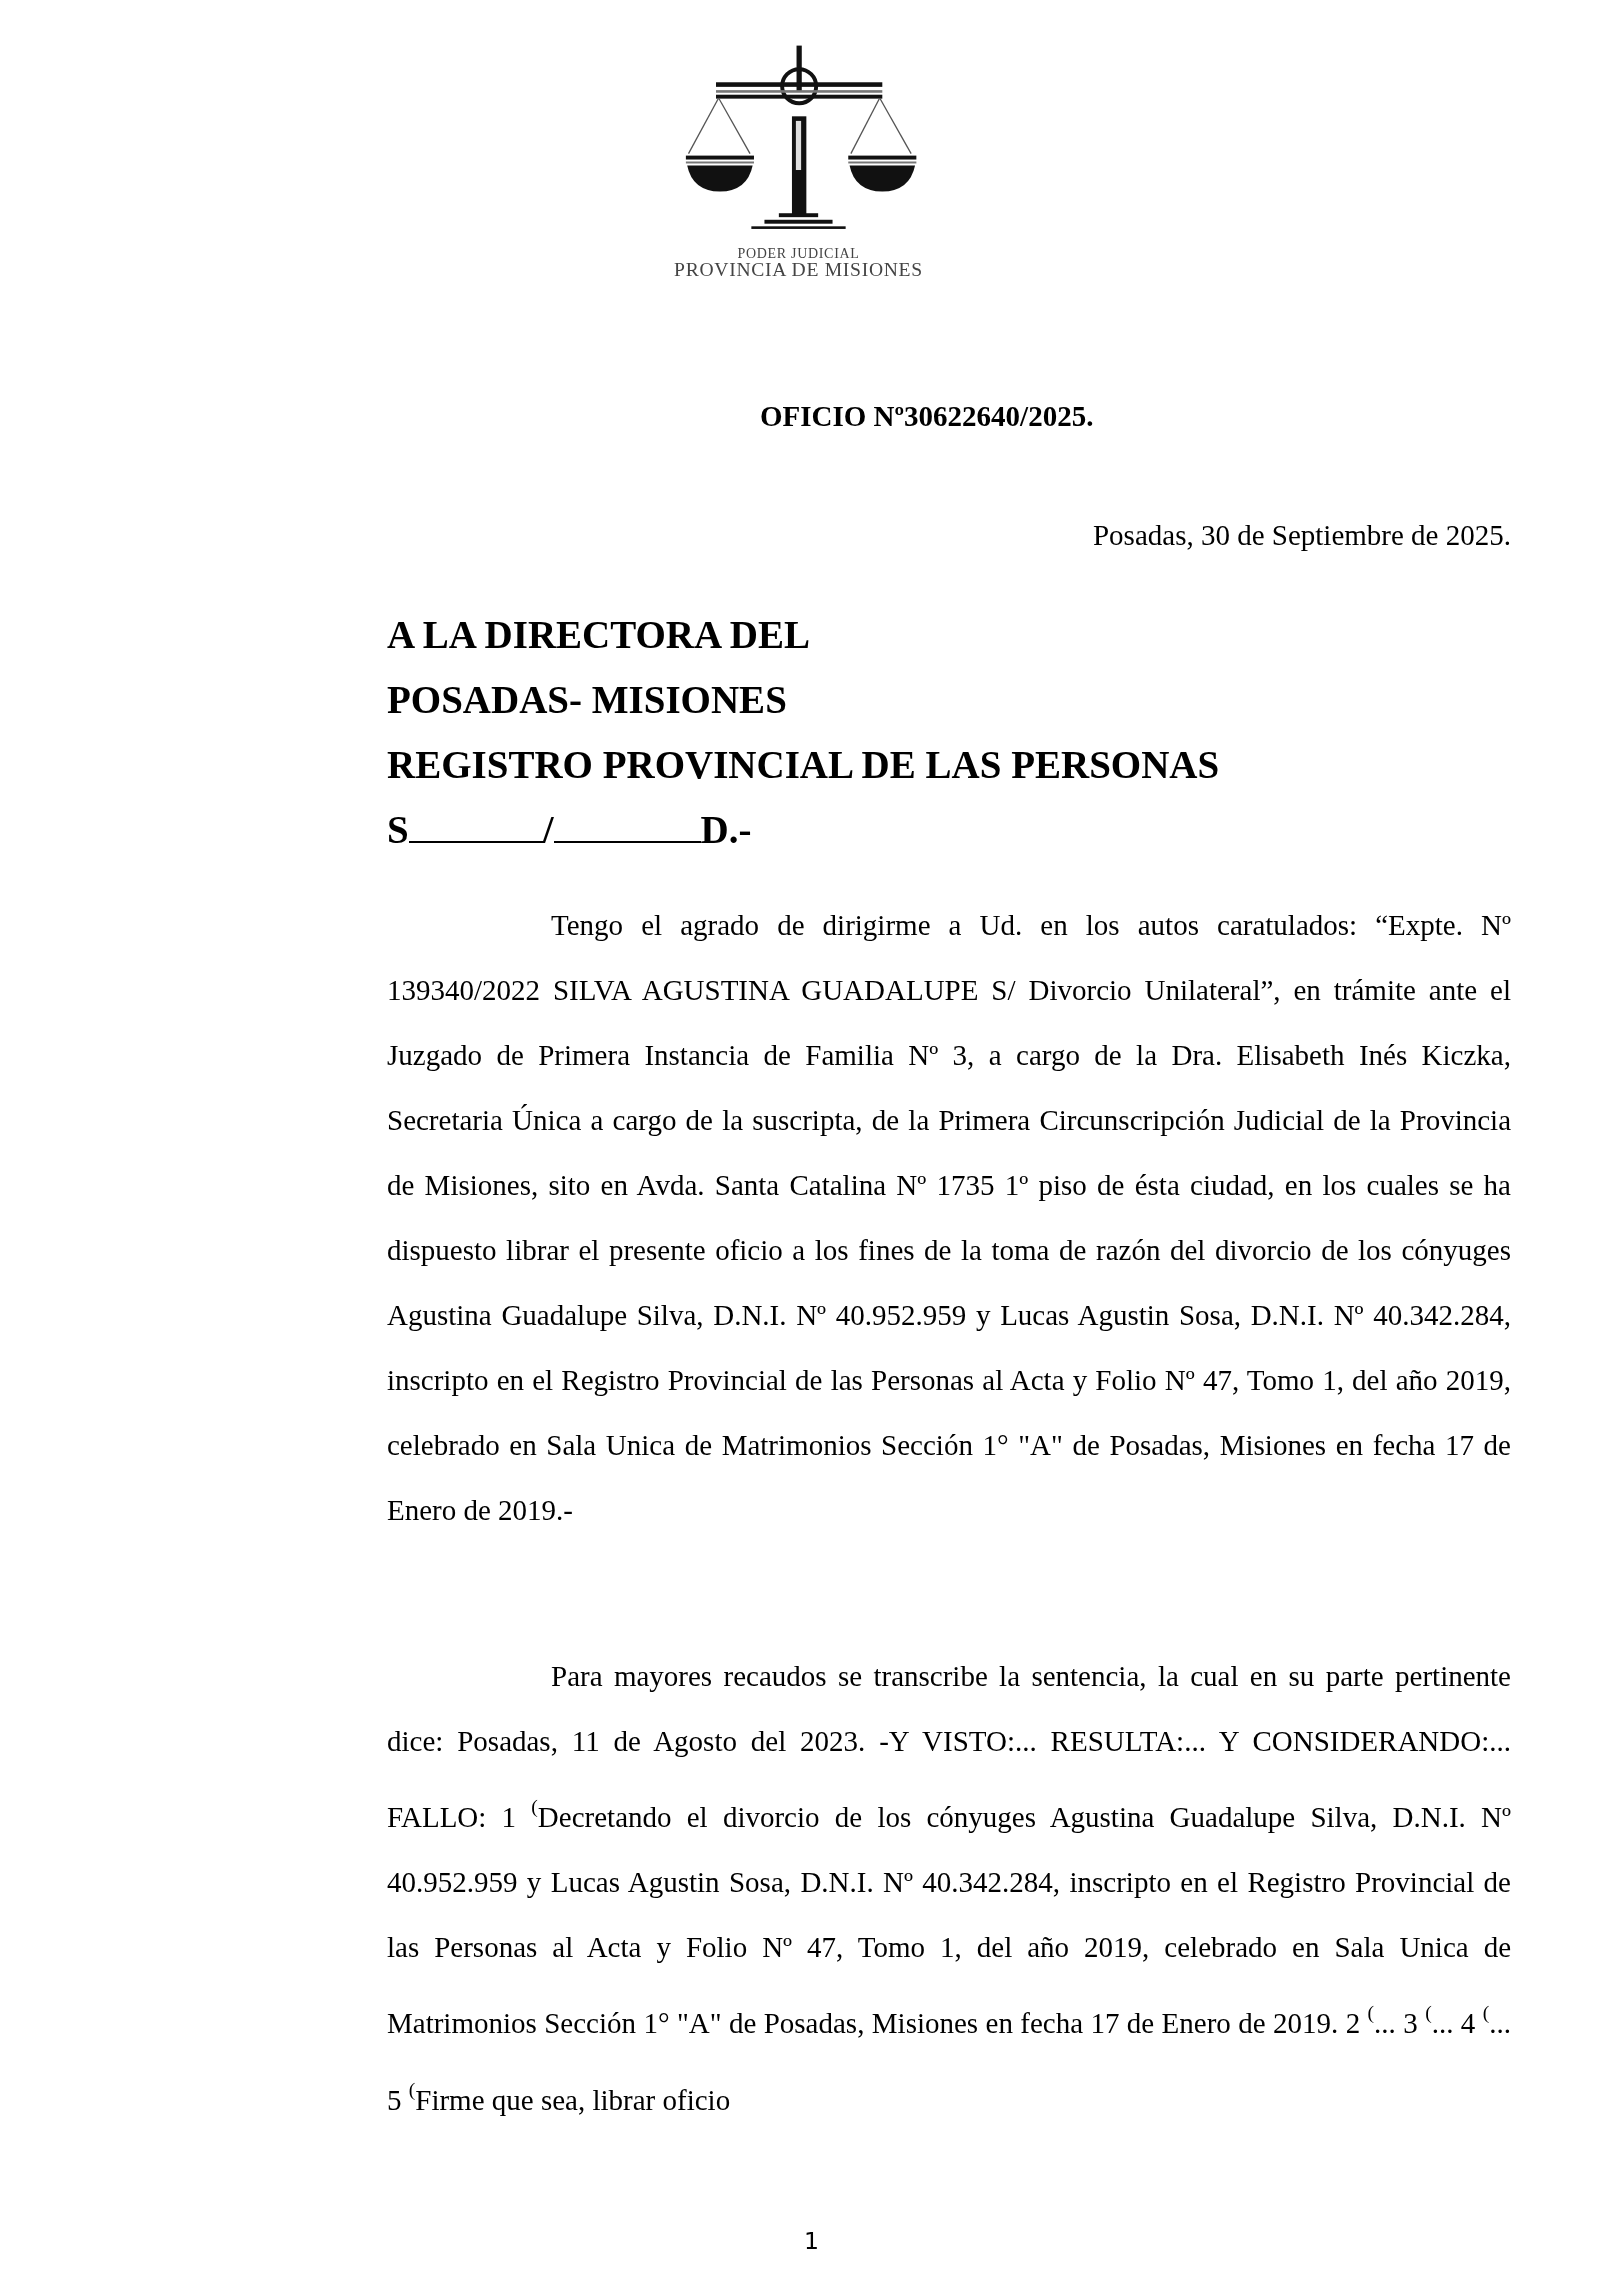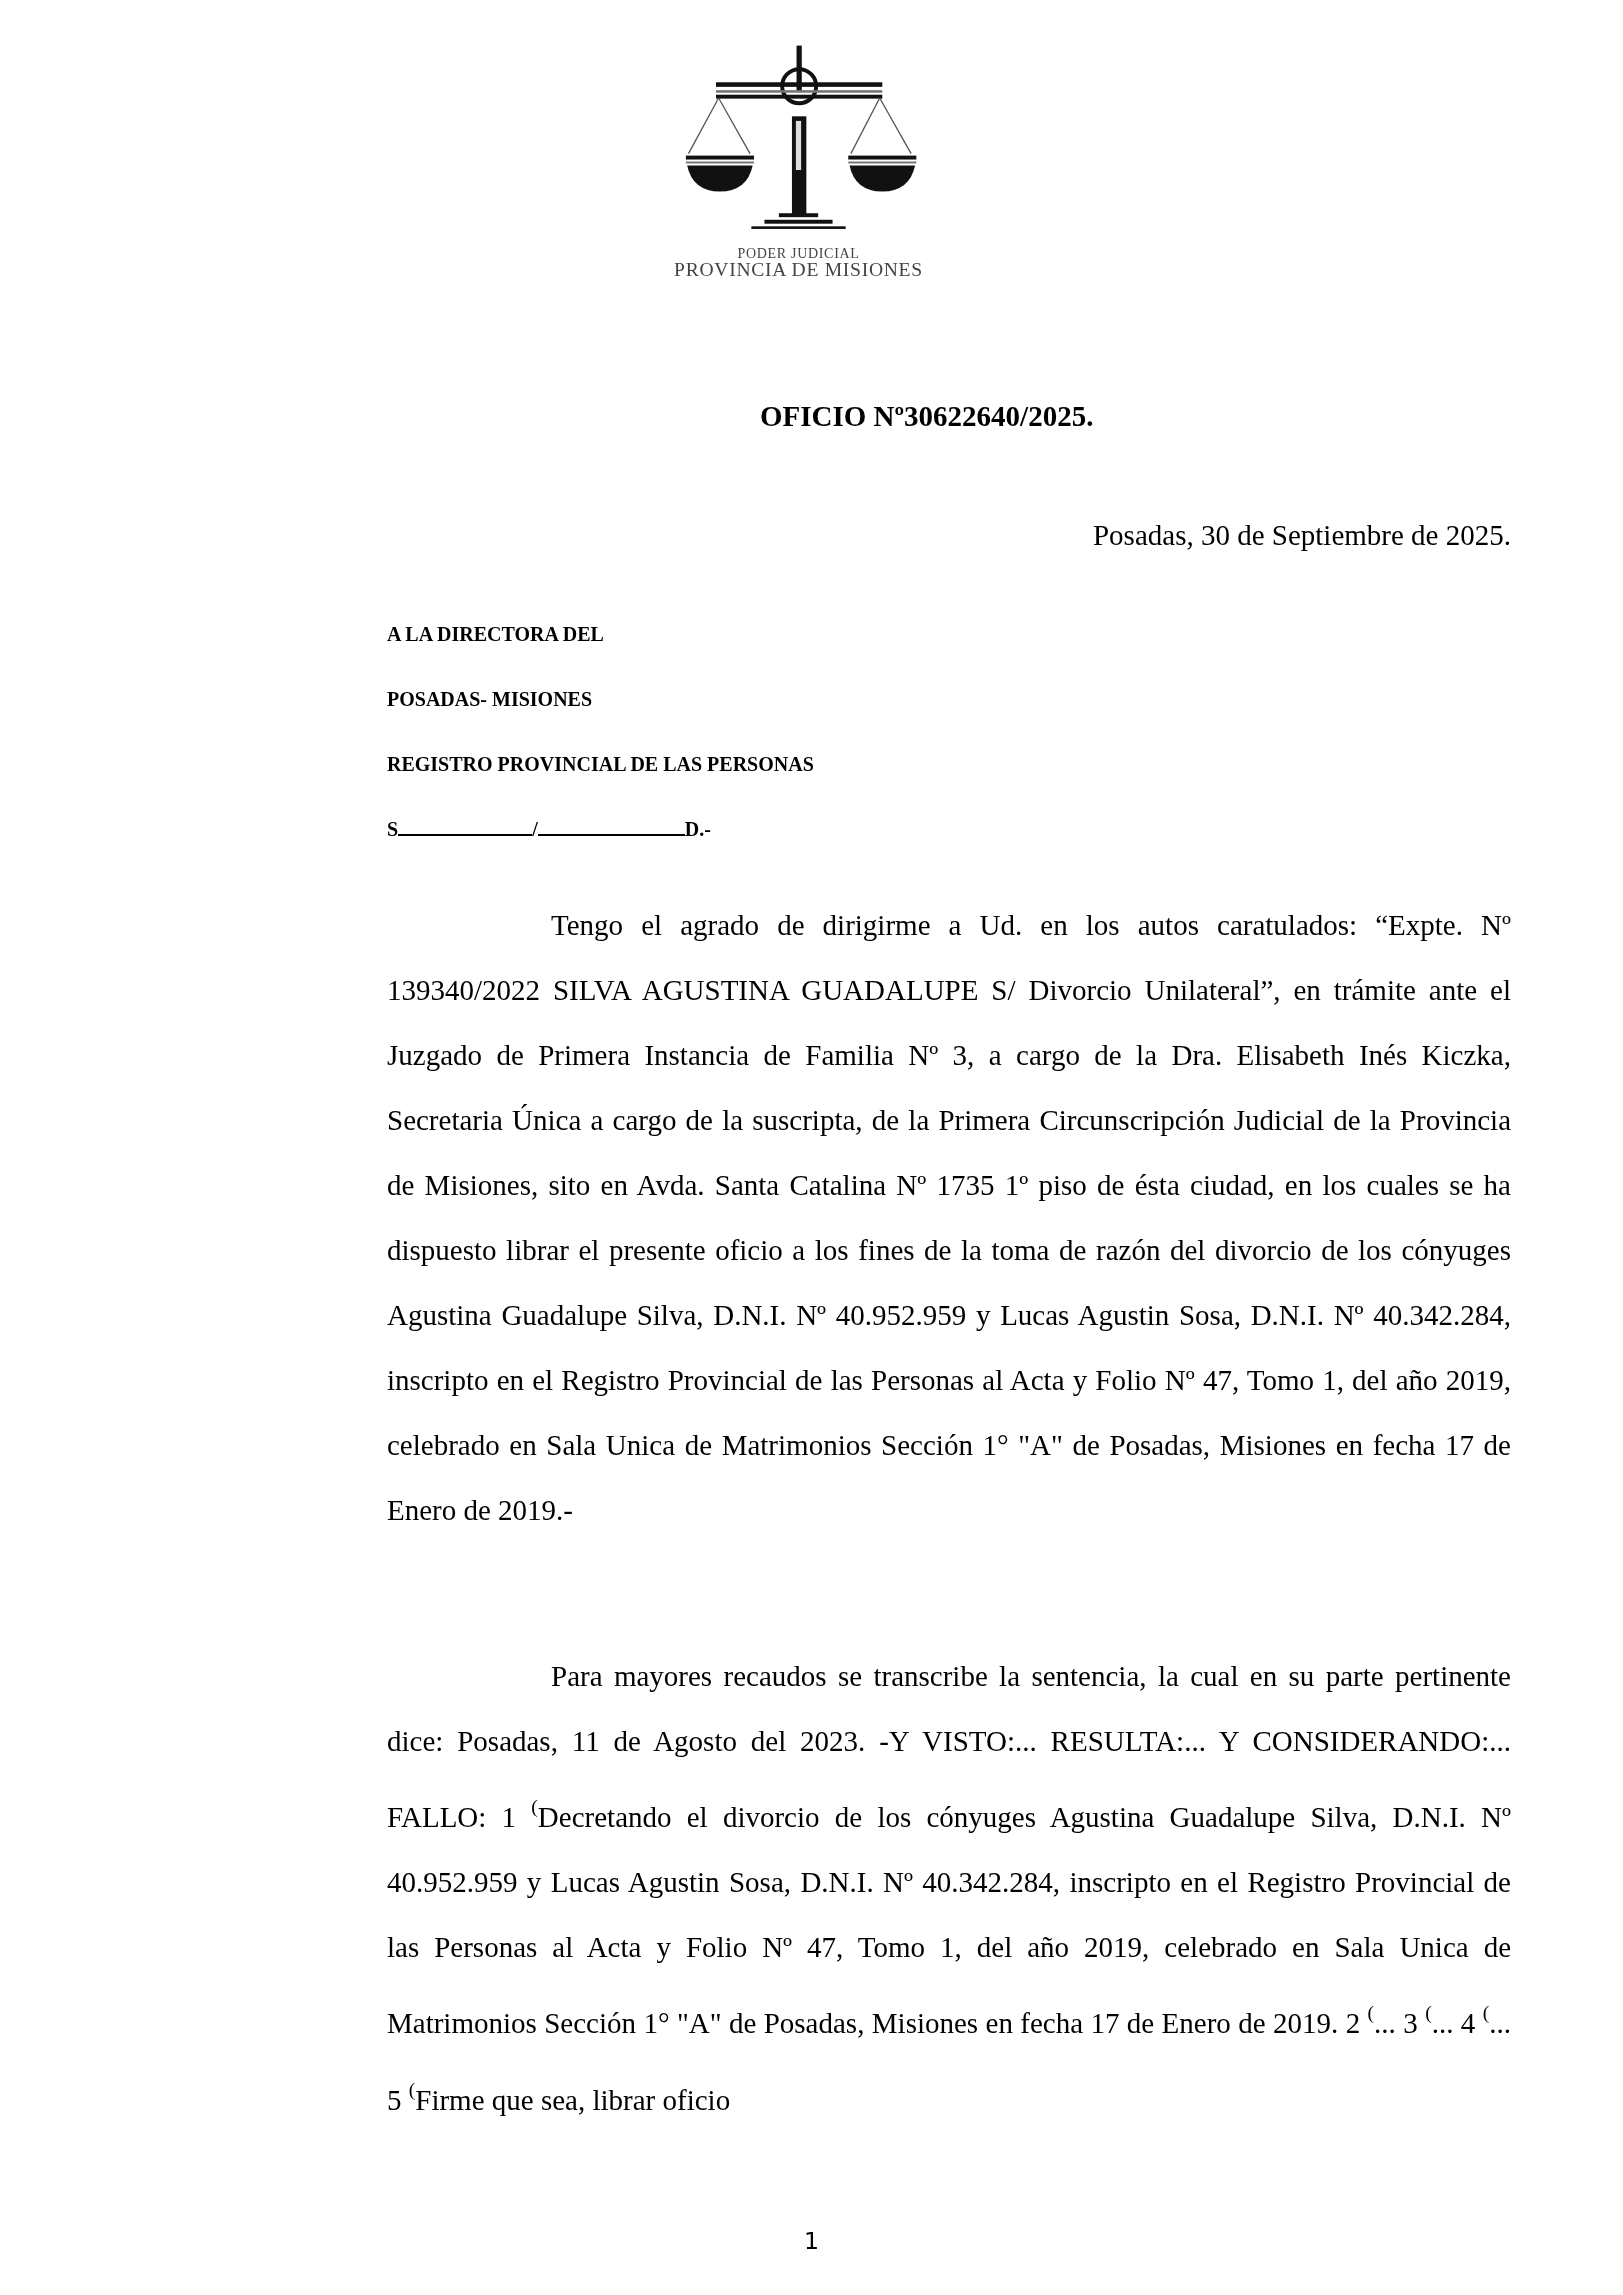--- a/index.html
+++ b/index.html
@@ -45,21 +45,21 @@
       right: 112px;
       top: 499px;
       font-size: 29px;
       white-space: nowrap;
       margin-top: 20px;
     }
     .addressee {
       position: absolute;
       left: 387px;
       top: 602px;
-      font-size: 20px;
+      font-size: 39px;
       font-weight: bold;
       line-height: 65px;
     }
     .addressee div { white-space: nowrap; }
     .sd-line span.blank {
       display: inline-block;
       border-bottom: 2.6px solid #000;
       height: 22px;
       vertical-align: baseline;
     }

